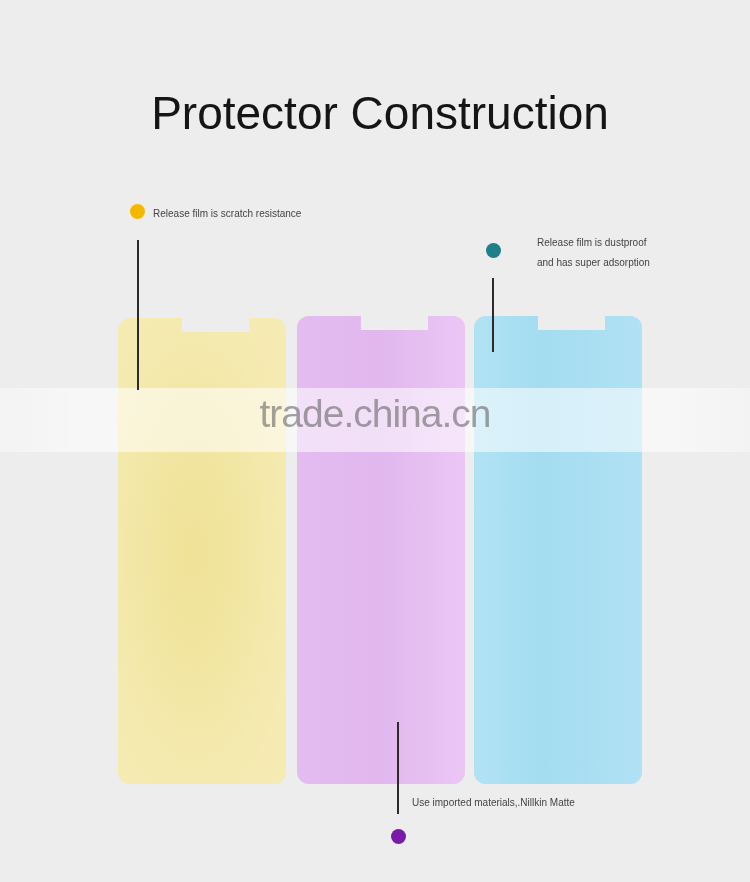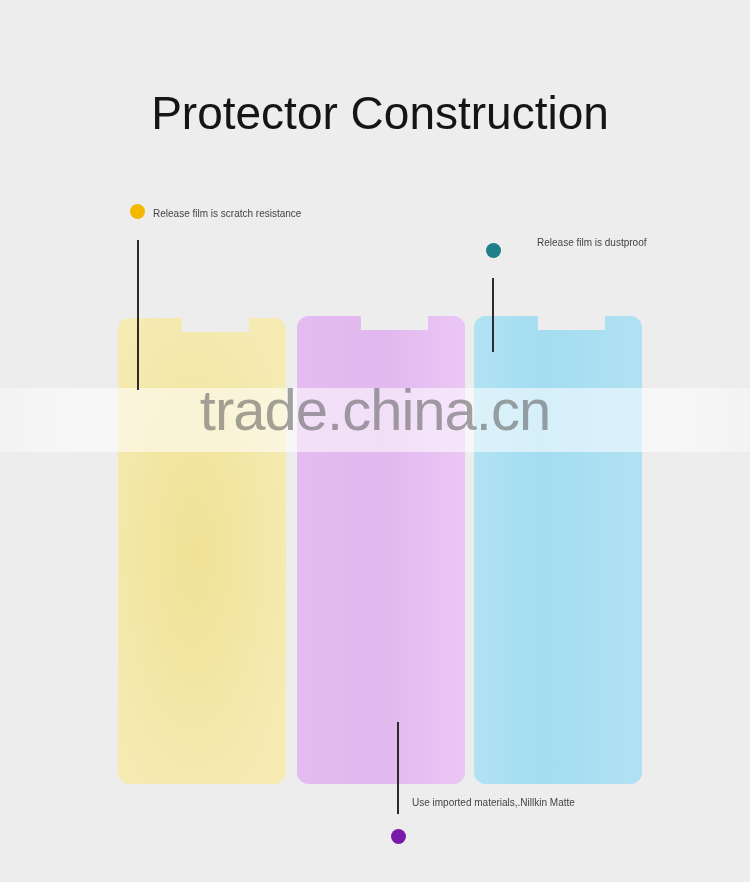--- a/index.html
+++ b/index.html
@@ -21,22 +21,22 @@
     .film {
       position: absolute; border-radius: 12px;
       clip-path: polygon(0 0, 38% 0, 38% 14px, 78% 14px, 78% 0, 100% 0, 100% 100%, 0 100%);
     }
     .film-inner { position: absolute; inset: 0; border-radius: 12px; }
     .watermark-band {
       position: absolute; left: 0; top: 388px; width: 750px; height: 64px;
       background: linear-gradient(to right, rgba(255,255,255,0.35), rgba(255,255,255,0.55) 10%, rgba(255,255,255,0.55) 90%, rgba(255,255,255,0.35));
     }
     .watermark {
-      position: absolute; left: 0; top: 376px; width: 750px; text-align: center;
-      font-size: 58px; color: rgba(90,90,90,0.55); letter-spacing: -1px;
+      position: absolute; left: 0; top: 392px; width: 750px; text-align: center;
+      font-size: 39px; color: rgba(90,90,90,0.55); letter-spacing: -1px;
     }
   </style>
 </head>
 <body>
 
 <div class="title">Protector Construction</div>
 
 <div class="film" style="left:118px; top:318px; width:168px; height:466px; background:#f3e8ab;">
   <div class="film-inner" style="background: radial-gradient(ellipse at 45% 50%, rgba(238,222,140,0.7), rgba(248,240,190,0.4) 80%);"></div>
 </div>
@@ -52,20 +52,21 @@
 
 <div class="dot" style="left:130px; top:204px; background:#f5b800;"></div>
 <div class="callout" style="left:153px; top:204px;">
   <div>Release film is scratch resistance</div>
 </div>
 <div class="line" style="left:137px; top:240px; height:150px;"></div>
 
 <div class="dot" style="left:486px; top:243px; background:#1f7f8a;"></div>
 <div class="callout" style="left:509px; top:233px;margin-left:28px;">
   <div>Release film is dustproof</div>
+  <div>and has super adsorption</div>
 </div>
 <div class="line" style="left:492px; top:278px; height:74px;"></div>
 
 <div class="line" style="left:397px; top:722px; height:92px;"></div>
 <div class="dot" style="left:391px; top:829px; background:#7a1aa8;"></div>
 <div class="callout" style="left:412px; top:791px; line-height:24px;">
   <div>Use imported materials,.Nillkin Matte</div>
 </div>
 
 </body></html>

